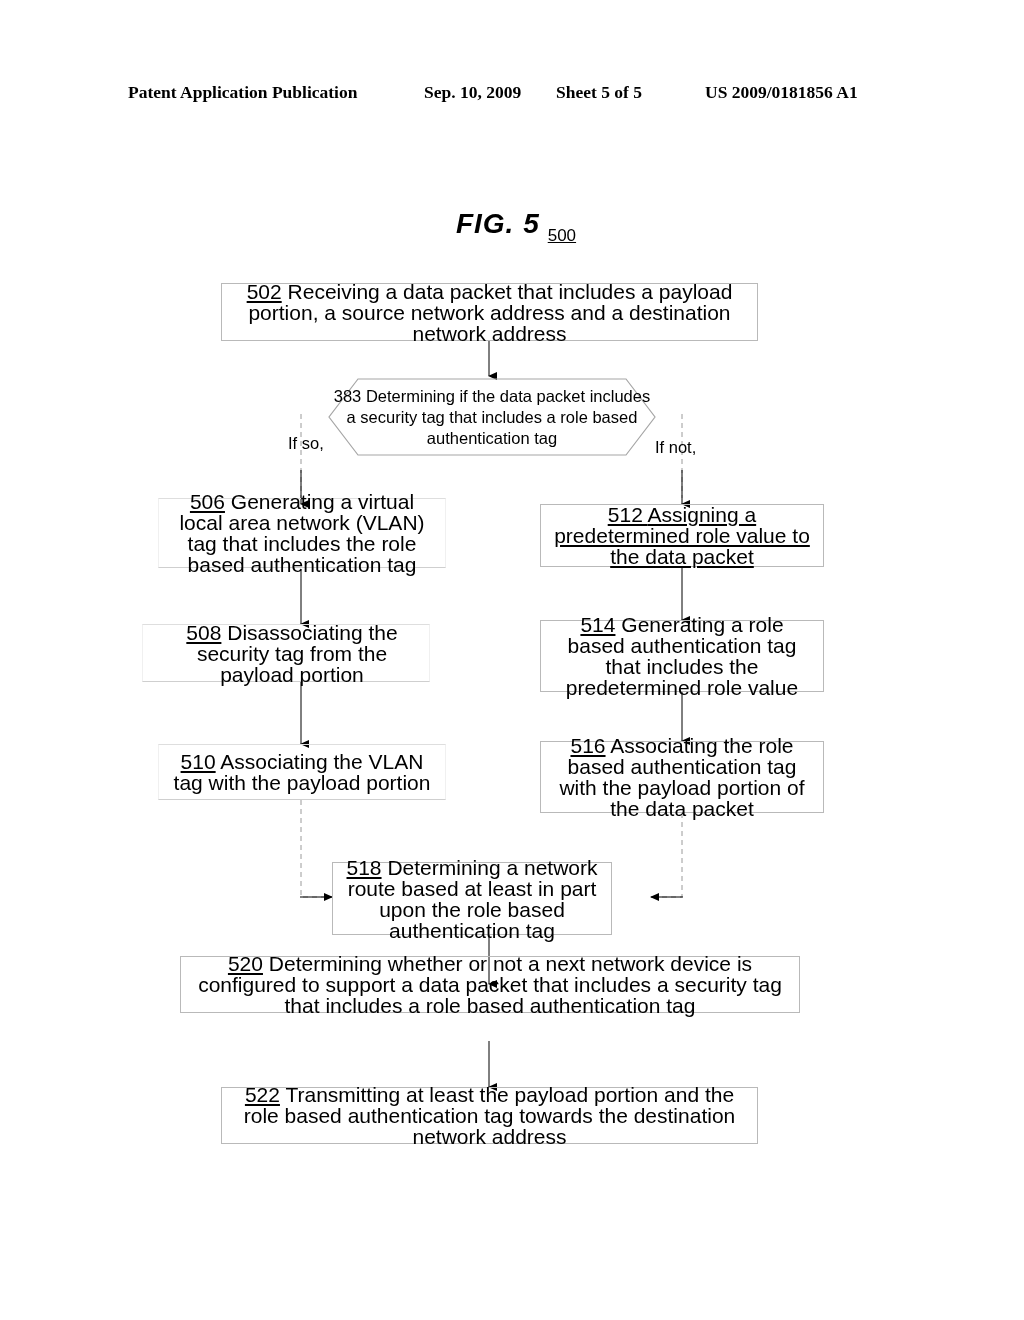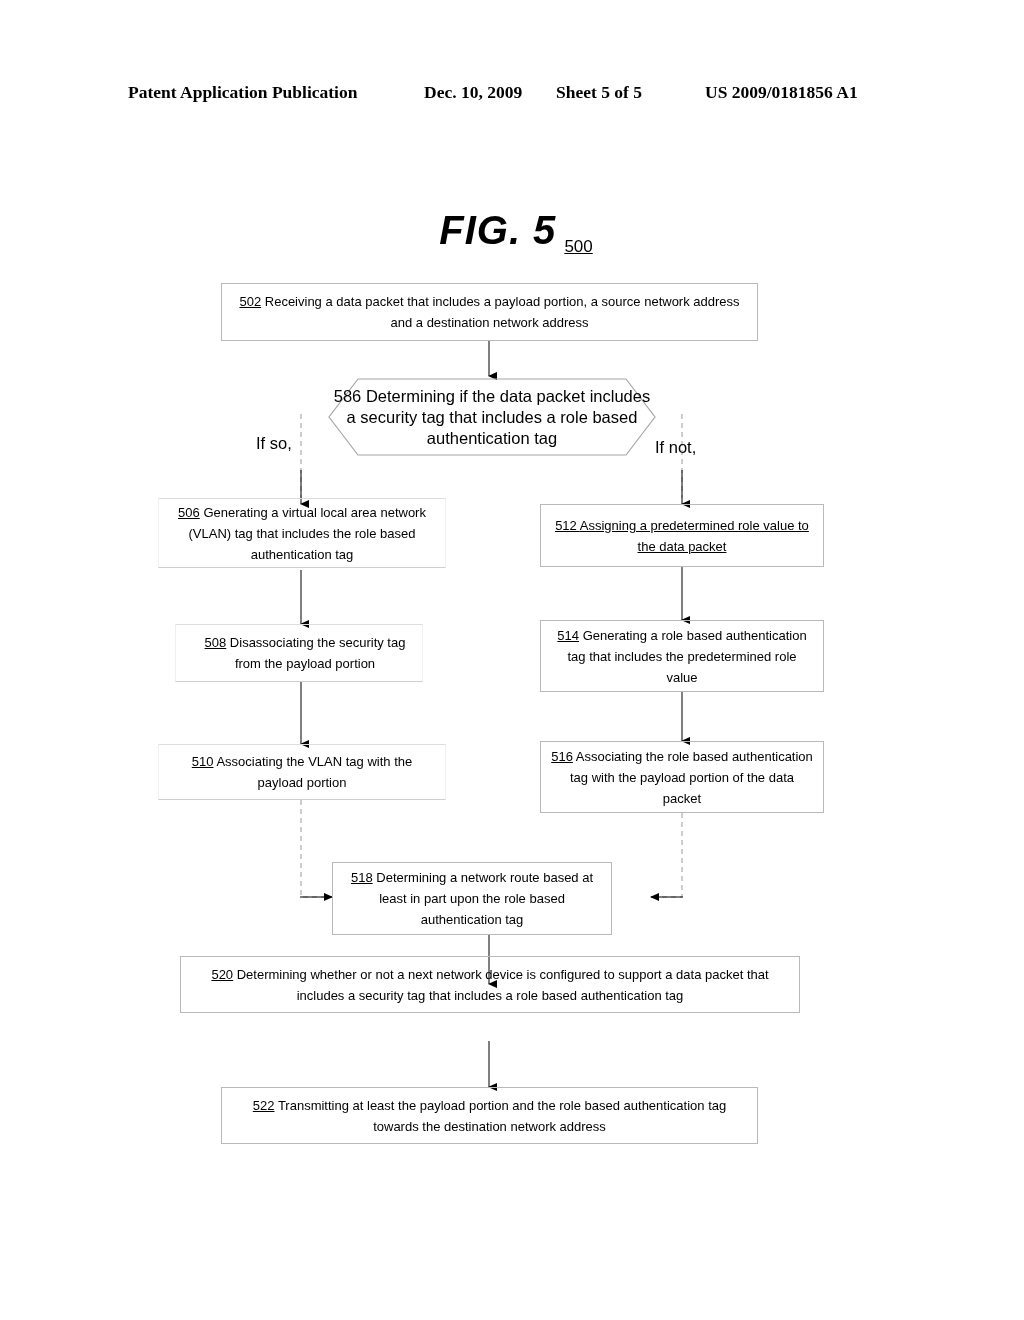--- a/index.html
+++ b/index.html
@@ -41,21 +41,21 @@
     top: 208px;
     left: 0;
     width: 1024px;
     text-align: center;
     height: 48px;
   }
   #fig-title .fig-label {
     font-family: "Liberation Sans", sans-serif;
     font-weight: bold;
     font-style: italic;
-    font-size: 40px;
+    font-size: 28px;
     letter-spacing: 1px;
     vertical-align: baseline;
   }
   #fig-title .fig-num {
     font-family: "Liberation Sans", sans-serif;
     font-size: 17px;
     text-decoration: underline;
     vertical-align: baseline;
     position: relative;
     top: 8px;
@@ -63,21 +63,21 @@
   }
 
   
   .flow-box {
     position: absolute;
     box-sizing: border-box;
     display: flex;
     align-items: center;
     justify-content: center;
     text-align: center;
-    font-size: 13px;
+    font-size: 21px;
     line-height: 21px;
     color: #000;
     background: transparent;
   }
   .flow-box .txt { display: block; padding: 0 10px; }
   .flow-box .num {
     text-decoration: underline;
   }
 
   
@@ -129,21 +129,21 @@
     width: 1024px;
     height: 1320px;
     pointer-events: none;
   }
 </style>
 </head>
 <body>
 
 <div id="page-header">
   <span class="hdr-pub">Patent Application Publication</span>
-  <span class="hdr-date">Dec. 10, 2009</span>
+  <span class="hdr-date">Sep. 10, 2009</span>
   <span class="hdr-sheet">Sheet 5 of 5</span>
   <span class="hdr-num">US 2009/0181856 A1</span>
 </div>
 
 <div id="fig-title">
   <span class="fig-label">FIG. 5</span><span class="fig-num">500</span>
 </div>
 
 <svg id="connectors" viewBox="0 0 1024 1320" xmlns="http://www.w3.org/2000/svg">
   <defs>
@@ -187,32 +187,32 @@
 
 <div class="flow-box bx-full" id="box-502" style="left:221px; top:283px; width:537px; height:58px;">
   <span class="txt"><span class="num">502</span> <span>Receiving a data packet that includes a payload portion, a source network address and a destination network address</span></span>
 </div>
 
 <div id="hex-504">
   <svg class="hex-shape" viewBox="0 0 328 78" preserveAspectRatio="none">
     <polygon points="30,1 298,1 327,39 298,77 30,77 1,39" fill="none" stroke="#a6a6a6" stroke-width="1.2"></polygon>
   </svg>
   <div class="hex-text">
-    <span><span class="num">586</span> <span>Determining if the data packet includes a security tag that includes a role based authentication tag</span></span>
+    <span><span class="num">383</span> <span>Determining if the data packet includes a security tag that includes a role based authentication tag</span></span>
   </div>
 </div>
 
-<div class="branch-label" style="left:256px; top:434px;">If so,</div>
+<div class="branch-label" style="left:288px; top:434px;">If so,</div>
 <div class="branch-label" style="left:655px; top:438px;">If not,</div>
 
 <div class="flow-box bx-rules" id="box-506" style="left:158px; top:498px; width:288px; height:70px;">
   <span class="txt"><span class="num">506</span> <span>Generating a virtual local area network (VLAN) tag that includes the role based authentication tag</span></span>
 </div>
 
-<div class="flow-box bx-rules" id="box-508" style="left:175px; top:624px; width:248px; height:58px;padding-left:12px;">
+<div class="flow-box bx-rules" id="box-508" style="left:142px; top:624px; width:288px; height:58px;padding-left:12px;">
   <span class="txt"><span class="num">508</span> <span>Disassociating the security tag from the payload portion</span></span>
 </div>
 
 <div class="flow-box bx-rules" id="box-510" style="left:158px; top:744px; width:288px; height:56px;">
   <span class="txt"><span class="num">510</span> <span>Associating the VLAN tag with the payload portion</span></span>
 </div>
 
 <div class="flow-box bx-full" id="box-512" style="left:540px; top:504px; width:284px; height:63px;text-decoration:underline;">
   <span class="txt"><span class="num">512</span> <span>Assigning a predetermined role value to the data packet</span></span>
 </div>

